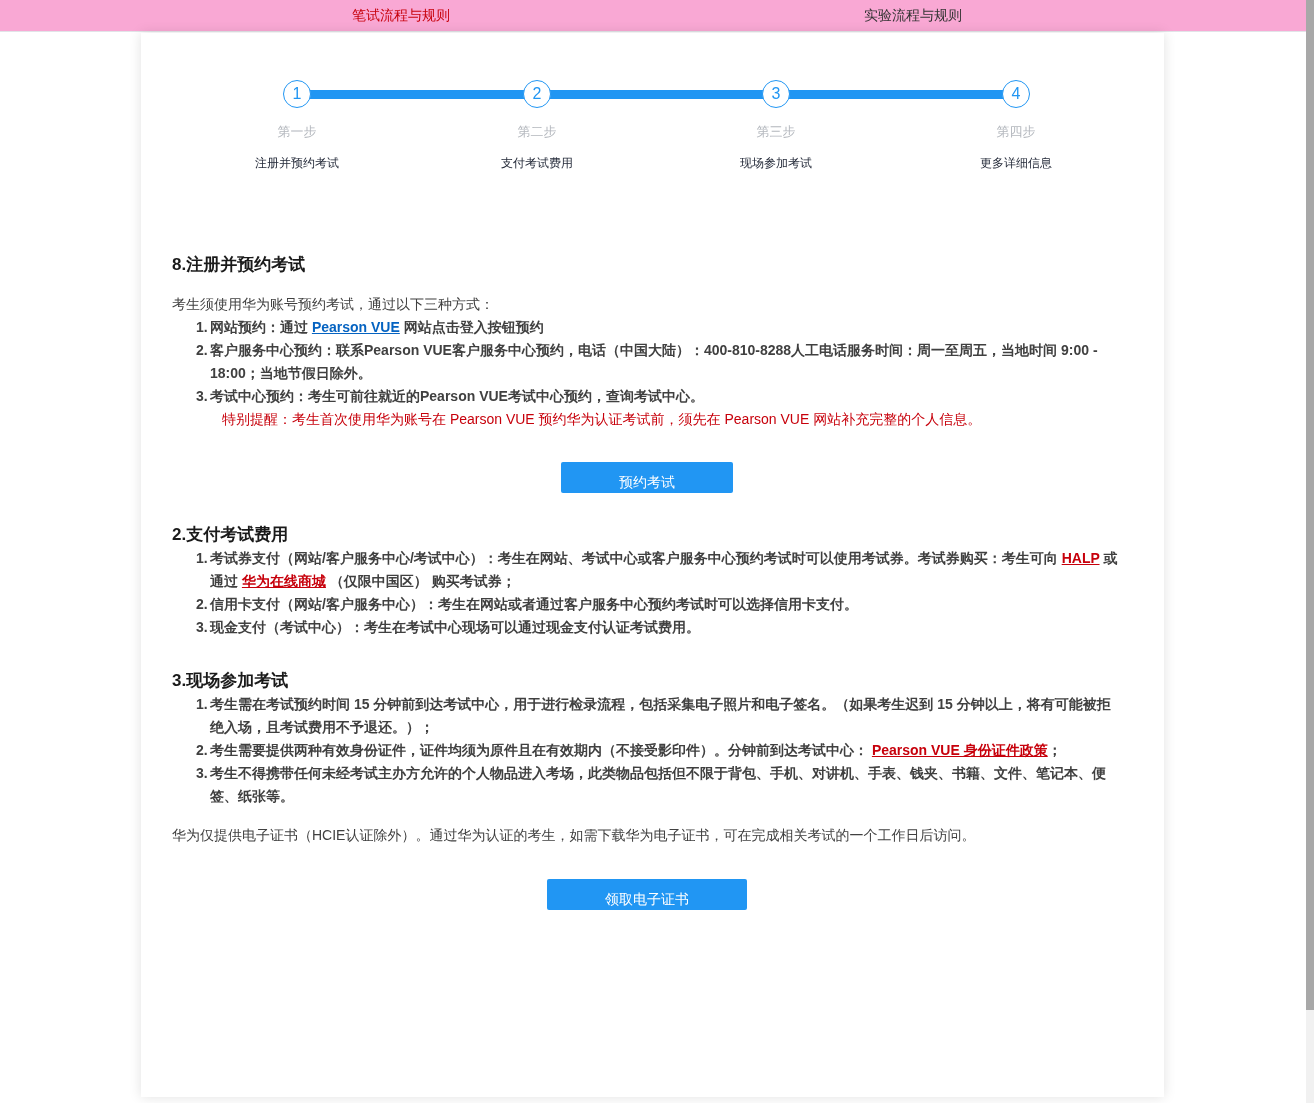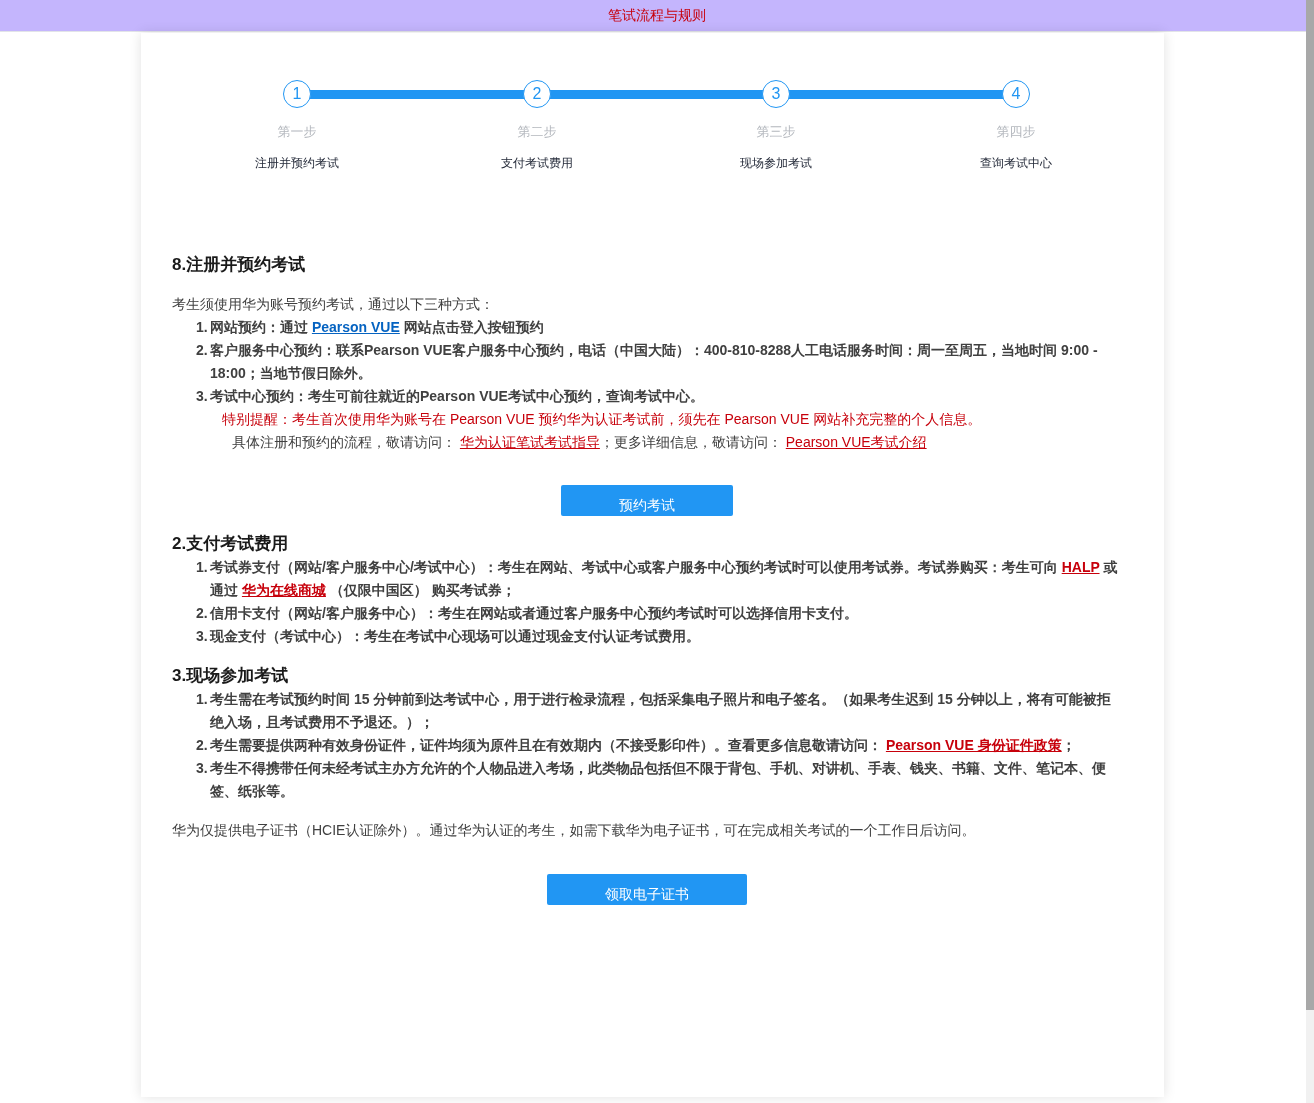--- a/index.html
+++ b/index.html
@@ -6,21 +6,21 @@
   html, body { width: 1314px; height: 1103px; overflow: hidden; }
   body {
     font-family: "Liberation Sans", "DejaVu Sans", sans-serif;
     background: #ffffff;
     color: #404040;
     position: relative;
   }
   
   .topbar {
     height: 32px;
-    background: #c4b5fd;
+    background: #f9a8d4;
     border-bottom: 1px solid #e2e4e8;
     display: flex;
     justify-content: center;
     align-items: center;
   }
   .tab {
     width: 512px;
     text-align: center;
     font-size: 14px;
     color: #333333;
@@ -68,21 +68,21 @@
   }
   .step-label { margin-top: 15px; font-size: 13px; color: #b3b7bd; }
   .step-title { margin-top: 14px; font-size: 12px; color: #252b3a; }
   
   .content { padding: 0 42px 0 31px; font-size: 14px; line-height: 23px; }
   .content h2 {
     font-size: 17px; line-height: 24px;
     color: #1a1a1a; font-weight: bold;
     margin-top: 49px;
   }
-  .content h2.h2-later { margin-top: 16px; }
+  .content h2.h2-later { margin-top: 30px; }
   .intro { margin-top: 16px; }
   ol { list-style: none; counter-reset: n; }
   li { counter-increment: n; position: relative; padding-left: 38px; font-weight: bold; }
   li::before { content: counter(n) "."; position: absolute; left: 24px; color: #404040; }
   .notice { color: #c7000b; padding-left: 50px; }
   .guide { padding-left: 60px; }
   a.blue-link { color: #0563c1; text-decoration: underline; cursor: pointer; }
   a.red-link { color: #c7000b; text-decoration: underline; cursor: pointer; }
   .action-btn {
     display: block;
@@ -108,20 +108,21 @@
     position: absolute; top: 0; left: 0;
     width: 8px; height: 1010px;
     background: #a8a8a8;
   }
 </style>
 </head>
 <body>
 
 <header class="topbar">
   <div class="tab active">笔试流程与规则</div>
+  <div class="tab">实验流程与规则</div>
 </header>
 
 <main class="card">
 
   <div class="stepper">
     <div class="step-line"></div>
 
     <div class="step step-1">
       <div class="step-circle">1</div>
       <div class="step-label">第一步</div>
@@ -133,50 +134,47 @@
       <div class="step-title">支付考试费用</div>
     </div>
     <div class="step step-3">
       <div class="step-circle">3</div>
       <div class="step-label">第三步</div>
       <div class="step-title">现场参加考试</div>
     </div>
     <div class="step step-4">
       <div class="step-circle">4</div>
       <div class="step-label">第四步</div>
-      <div class="step-title">查询考试中心</div>
+      <div class="step-title">更多详细信息</div>
     </div>
   </div>
 
   <div class="content">
 
     <h2>8.注册并预约考试</h2>
     <p class="intro">考生须使用华为账号预约考试，通过以下三种方式：</p>
     <ol>
       <li><span>网站预约：通过 </span><a class="blue-link">Pearson VUE</a><span> 网站点击登入按钮预约</span></li>
       <li>客户服务中心预约：联系Pearson VUE客户服务中心预约，电话（中国大陆）：400-810-8288人工电话服务时间：周一至周五，当地时间 9:00 - 18:00；当地节假日除外。</li>
       <li>考试中心预约：考生可前往就近的Pearson VUE考试中心预约，查询考试中心。</li>
     </ol>
     <p class="notice">特别提醒：考生首次使用华为账号在 Pearson VUE 预约华为认证考试前，须先在 Pearson VUE 网站补充完整的个人信息。</p>
-    <p class="guide">
-      <span>具体注册和预约的流程，敬请访问： </span><a class="red-link">华为认证笔试考试指导</a><span>；更多详细信息，敬请访问： </span><a class="red-link">Pearson VUE考试介绍</a>
-    </p>
     <button class="action-btn">预约考试</button>
 
     <h2 class="h2-later">2.支付考试费用</h2>
     <ol>
       <li><span>考试券支付（网站/客户服务中心/考试中心）：考生在网站、考试中心或客户服务中心预约考试时可以使用考试券。考试券购买：考生可向 </span><a class="red-link">HALP</a><span> 或通过 </span><a class="red-link">华为在线商城</a><span> （仅限中国区） 购买考试券；</span></li>
       <li>信用卡支付（网站/客户服务中心）：考生在网站或者通过客户服务中心预约考试时可以选择信用卡支付。</li>
       <li>现金支付（考试中心）：考生在考试中心现场可以通过现金支付认证考试费用。</li>
     </ol>
 
     <h2 class="h2-later">3.现场参加考试</h2>
     <ol>
       <li>考生需在考试预约时间 15 分钟前到达考试中心，用于进行检录流程，包括采集电子照片和电子签名。（如果考生迟到 15 分钟以上，将有可能被拒绝入场，且考试费用不予退还。）；</li>
-      <li><span>考生需要提供两种有效身份证件，证件均须为原件且在有效期内（不接受影印件）。查看更多信息敬请访问： </span><a class="red-link">Pearson VUE 身份证件政策</a><span>；</span></li>
+      <li><span>考生需要提供两种有效身份证件，证件均须为原件且在有效期内（不接受影印件）。分钟前到达考试中心： </span><a class="red-link">Pearson VUE 身份证件政策</a><span>；</span></li>
       <li>考生不得携带任何未经考试主办方允许的个人物品进入考场，此类物品包括但不限于背包、手机、对讲机、手表、钱夹、书籍、文件、笔记本、便签、纸张等。</li>
     </ol>
 
     <p class="intro">华为仅提供电子证书（HCIE认证除外）。通过华为认证的考生，如需下载华为电子证书，可在完成相关考试的一个工作日后访问。</p>
     <button class="action-btn btn-row2">领取电子证书</button>
 
   </div>
 </main>
 
 <div class="scrollbar">

